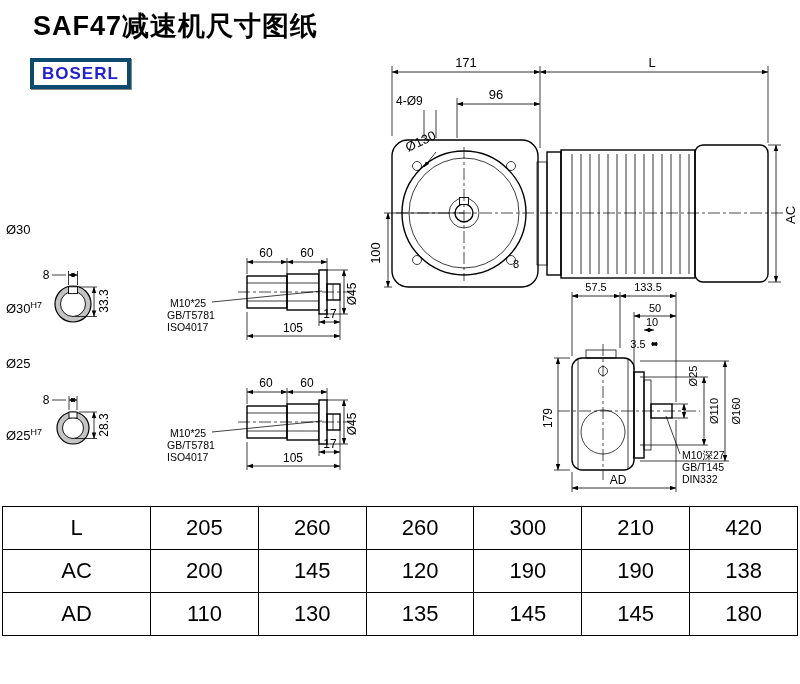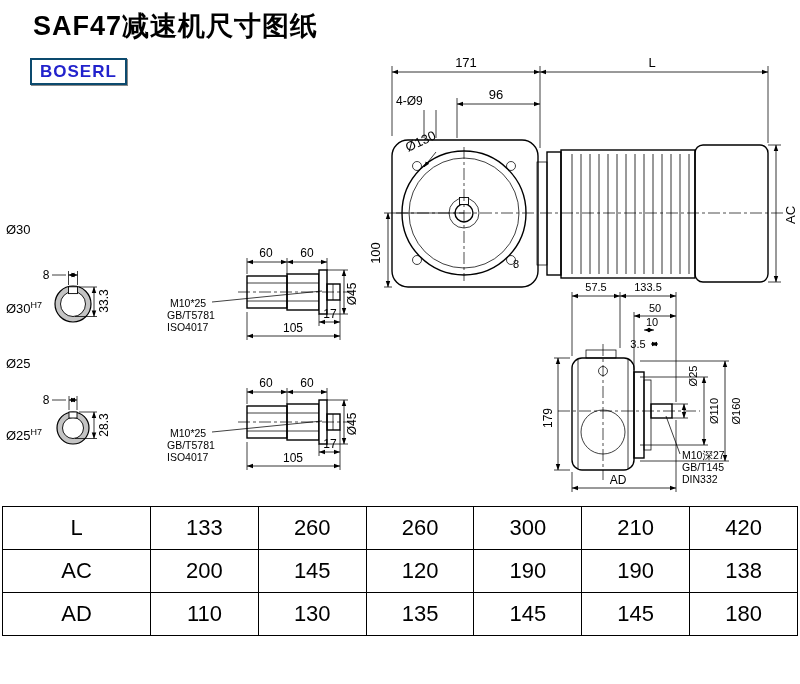--- a/index.html
+++ b/index.html
@@ -1,20 +1,20 @@
 <!DOCTYPE html>
 <html><head>
 <meta charset="utf-8">
 <style>
   html,body{margin:0;padding:0;background:#fff;}
   .page{position:relative;width:800px;height:684px;background:#ffffff;overflow:hidden;
         font-family:"Liberation Sans",sans-serif;color:#000;}
   .page-title{position:absolute;left:33px;top:8px;margin:0;font-size:27px;font-weight:800;
         letter-spacing:1px;font-family:"Liberation Sans",sans-serif;}
-  .brand{position:absolute;left:30px;top:58px;border:2px solid #0c4a6e;color:#2222cc;
+  .brand{position:absolute;left:30px;top:58px;border:4px solid #0c4a6e;color:#2222cc;
         font-weight:700;font-size:17px;line-height:21px;padding:1px 8px;letter-spacing:1px;
         box-shadow:1px 1px 0 #888;}
   svg{position:absolute;left:0;top:0;}
   svg text{font-family:"Liberation Sans",sans-serif;fill:#000;}
   .o{stroke:#000;fill:none;stroke-width:1.4;}
   .ow{stroke:#000;fill:#fff;stroke-width:1.4;}
   .t{stroke:#000;fill:none;stroke-width:0.75;}
   .tw{stroke:#000;fill:#fff;stroke-width:0.9;}
   .d{stroke:#000;fill:none;stroke-width:0.8;}
   .cl{stroke:#000;fill:none;stroke-width:0.7;stroke-dasharray:12 3 3 3;}
@@ -261,21 +261,21 @@
           <col>
           <col>
           <col>
           <col>
           <col>
           <col>
       </colgroup>
       <tbody>
       <tr>
         <th class="rowlab">L</th>
-        <td>133</td>
+        <td>205</td>
         <td>260</td>
         <td>260</td>
         <td>300</td>
         <td>210</td>
         <td>420</td>
       </tr>
       <tr>
         <th class="rowlab">AC</th>
         <td>200</td>
         <td>145</td>

